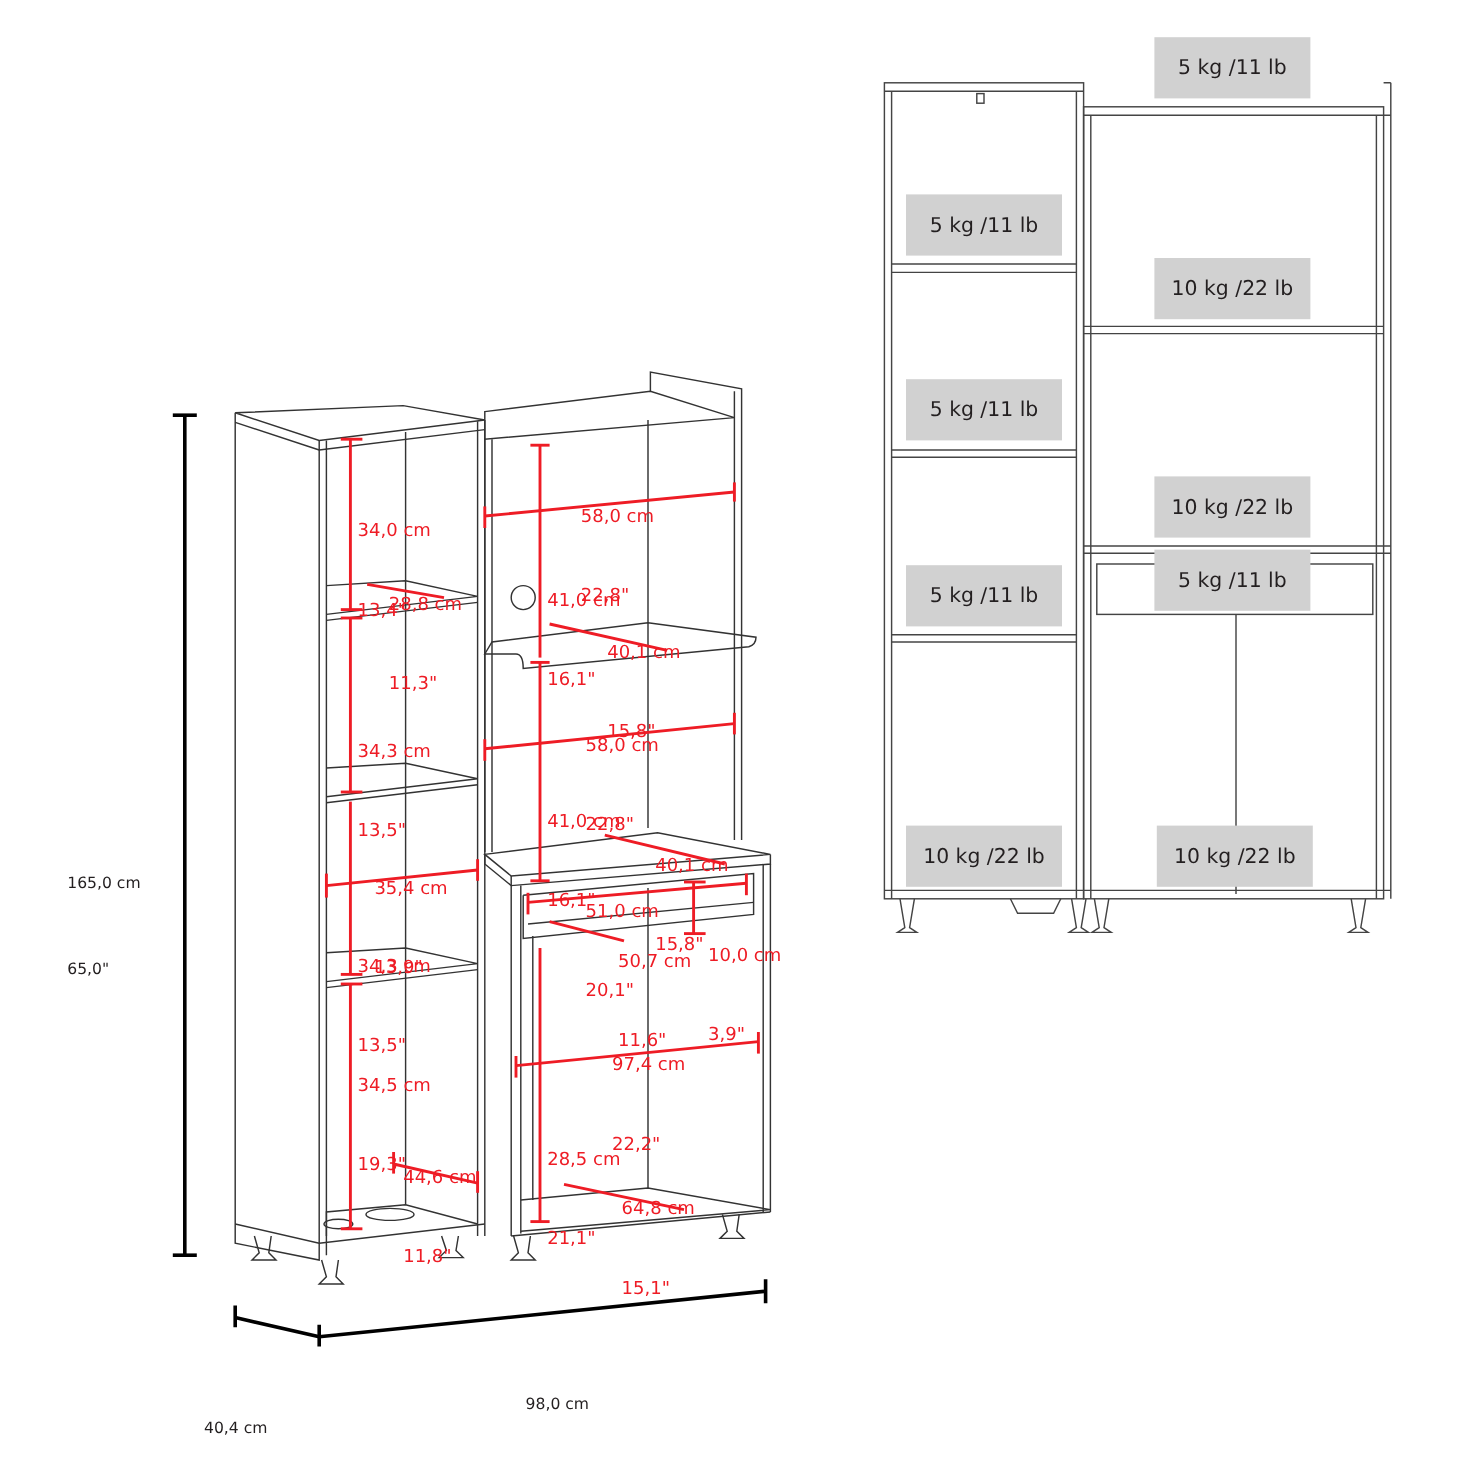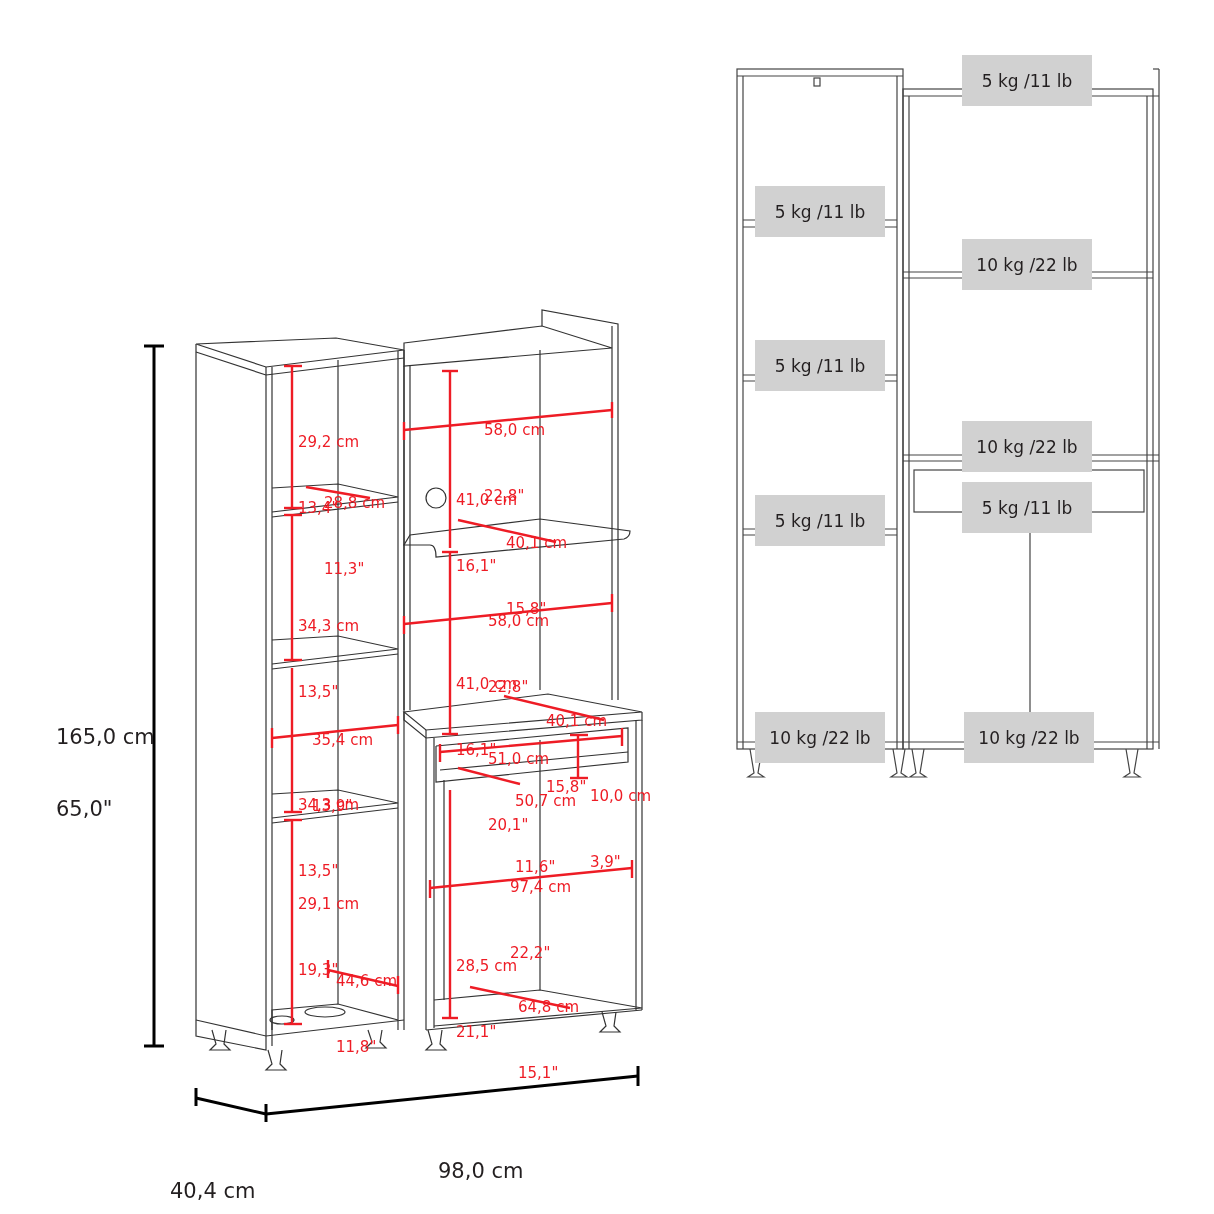--- a/index.html
+++ b/index.html
@@ -1,23 +1,23 @@
 <!DOCTYPE html>
 <html><head>
 <meta charset="utf-8">
 <style>
   html, body { margin:0; padding:0; background:#ffffff; }
   body { width:1214px; height:1214px; position:relative; overflow:hidden;
          font-family:"DejaVu Sans", "Liberation Sans", sans-serif; }
   svg.draw { position:absolute; left:0; top:0; }
   .lbl { position:absolute; font-size:15px; line-height:22px; white-space:pre; }
   .red { color:#ee1c25; }
-  .blk { color:#231f20; font-size:21px; line-height:24px; }
+  .blk { color:#231f20; font-size:13px; line-height:24px; }
   .wbox { position:absolute; background:#d1d1d1; color:#231f20; font-size:17px;
-          display:flex; align-items:center; justify-content:center;margin-top:24px; }
+          display:flex; align-items:center; justify-content:center; }
   .wbox span { display:block; }
 </style>
 </head>
 <body>
 
 <svg class="draw" width="1214" height="1214" viewBox="0 0 1214 1214">
   <g fill="none" stroke="#333" stroke-width="1.2">
 
     <polygon points="196,344 266,367 404,350 336,338"></polygon>
     <polyline points="196,344 196,1036 266,1050 266,367"></polyline>
@@ -174,41 +174,41 @@
 <div class="lbl blk" style="left:170px;top:1131px">
   <div>40,4 cm</div>
   
 </div>
 <div class="lbl blk" style="left:438px;top:1111px">
   <div>98,0 cm</div>
   
 </div>
 
 <div class="lbl red" style="left:298px;top:387px">
-  <div>29,2 cm</div>
+  <div>34,0 cm</div>
   <div>13,4"</div>
 </div>
 <div class="lbl red" style="left:324px;top:448px">
   <div>28,8 cm</div>
   <div>11,3"</div>
 </div>
 <div class="lbl red" style="left:298px;top:571px">
   <div>34,3 cm</div>
   <div>13,5"</div>
 </div>
 <div class="lbl red" style="left:312px;top:685px">
   <div>35,4 cm</div>
   <div>13,9"</div>
 </div>
 <div class="lbl red" style="left:298px;top:750px">
   <div>34,3 cm</div>
   <div>13,5"</div>
 </div>
 <div class="lbl red" style="left:298px;top:849px">
-  <div>29,1 cm</div>
+  <div>34,5 cm</div>
   <div>19,3"</div>
 </div>
 <div class="lbl red" style="left:336px;top:926px">
   <div>44,6 cm</div>
   <div>11,8"</div>
 </div>
 
 <div class="lbl red" style="left:484px;top:375px">
   <div>58,0 cm</div>
   <div>22,8"</div>

